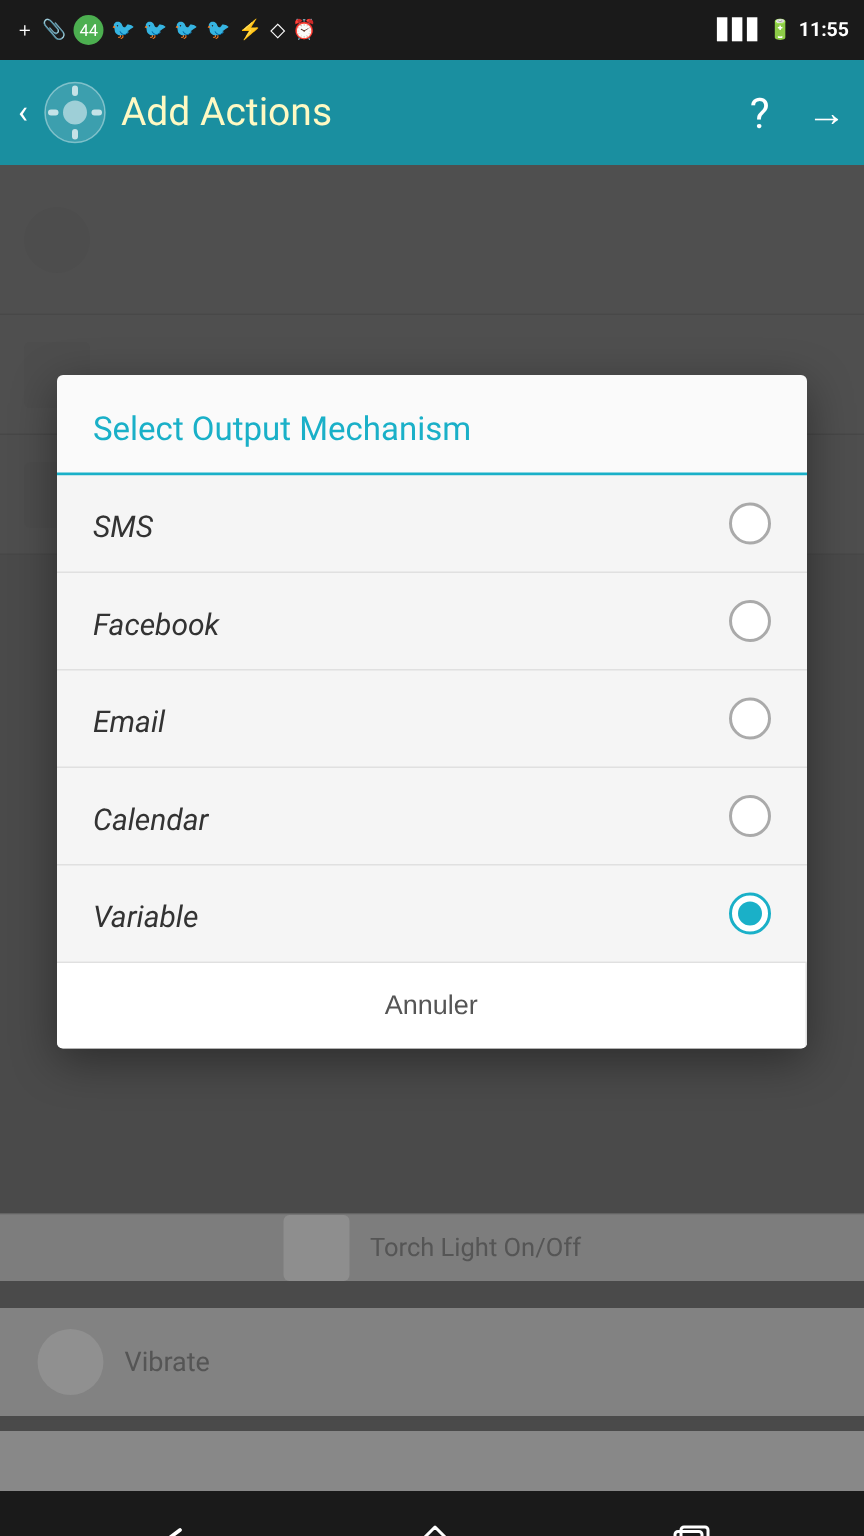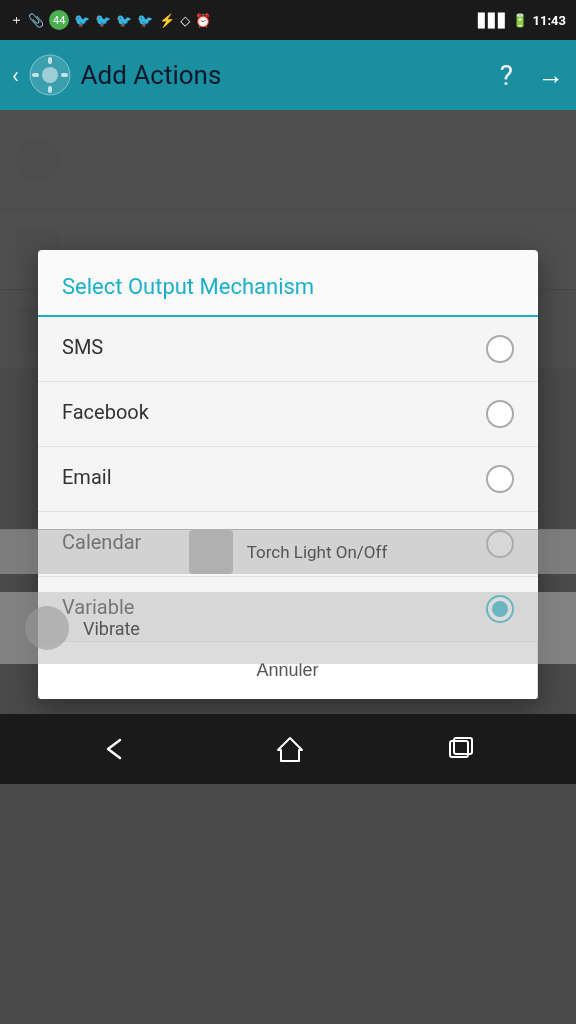--- a/index.html
+++ b/index.html
@@ -51,41 +51,41 @@
       gap: 10px;
     }
 
     .app-bar-back {
       color: white;
       font-size: 22px;
       cursor: pointer;
     }
 
     .app-bar-title {
-      color: #0f172a;
+      color: #fef9c3;
       font-size: 26px;
       font-weight: 400;
       flex: 1;
     }
 
     .app-bar-help {
       color: white;
       font-size: 28px;
       margin-right: 15px;
     }
 
     .app-bar-next {
       color: white;
       font-size: 26px;
     }
 
     
     .bg-content {
       width: 576px;
-      height: 604px;
+      height: 884px;
       background: #888;
       position: relative;
       overflow: hidden;
     }
 
     
     .overlay {
       position: absolute;
       top: 0; left: 0;
       width: 576px;
@@ -113,25 +113,26 @@
       font-weight: 400;
       border-bottom: 2px solid #1ab0c8;
     }
 
     .dialog-body {
       background: #f5f5f5;
     }
 
     .radio-item {
       display: flex;
-      align-items: flex-start;
+      align-items: flex-end;
       justify-content: space-between;
       padding: 18px 24px;
       border-bottom: 1px solid #e0e0e0;
       cursor: pointer;
+      font-style: italic;
     }
 
     .radio-item:last-child {
       border-bottom: none;
     }
 
     .radio-label {
       font-size: 20px;
       color: #333;
       font-weight: 400;
@@ -233,21 +234,21 @@
     <span>🐦</span>
     <span>🐦</span>
     <span>🐦</span>
     <span>⚡</span>
     <span>◇</span>
     <span>⏰</span>
   </div>
   <div class="status-right">
     <span>▋▋▋</span>
     <span>🔋</span>
-    <span>11:43</span>
+    <span>11:55</span>
   </div>
 </div>
 
 <div class="app-bar">
   <span class="app-bar-back">‹</span>
   <svg class="gear-icon" viewBox="0 0 42 42" fill="none" xmlns="http://www.w3.org/2000/svg">
     <circle cx="21" cy="21" r="20" fill="rgba(255,255,255,0.15)" stroke="rgba(255,255,255,0.4)" stroke-width="1"></circle>
     <circle cx="21" cy="21" r="8" fill="rgba(255,255,255,0.5)"></circle>
     <rect x="19" y="3" width="4" height="7" rx="2" fill="rgba(255,255,255,0.7)"></rect>
     <rect x="19" y="32" width="4" height="7" rx="2" fill="rgba(255,255,255,0.7)"></rect>

